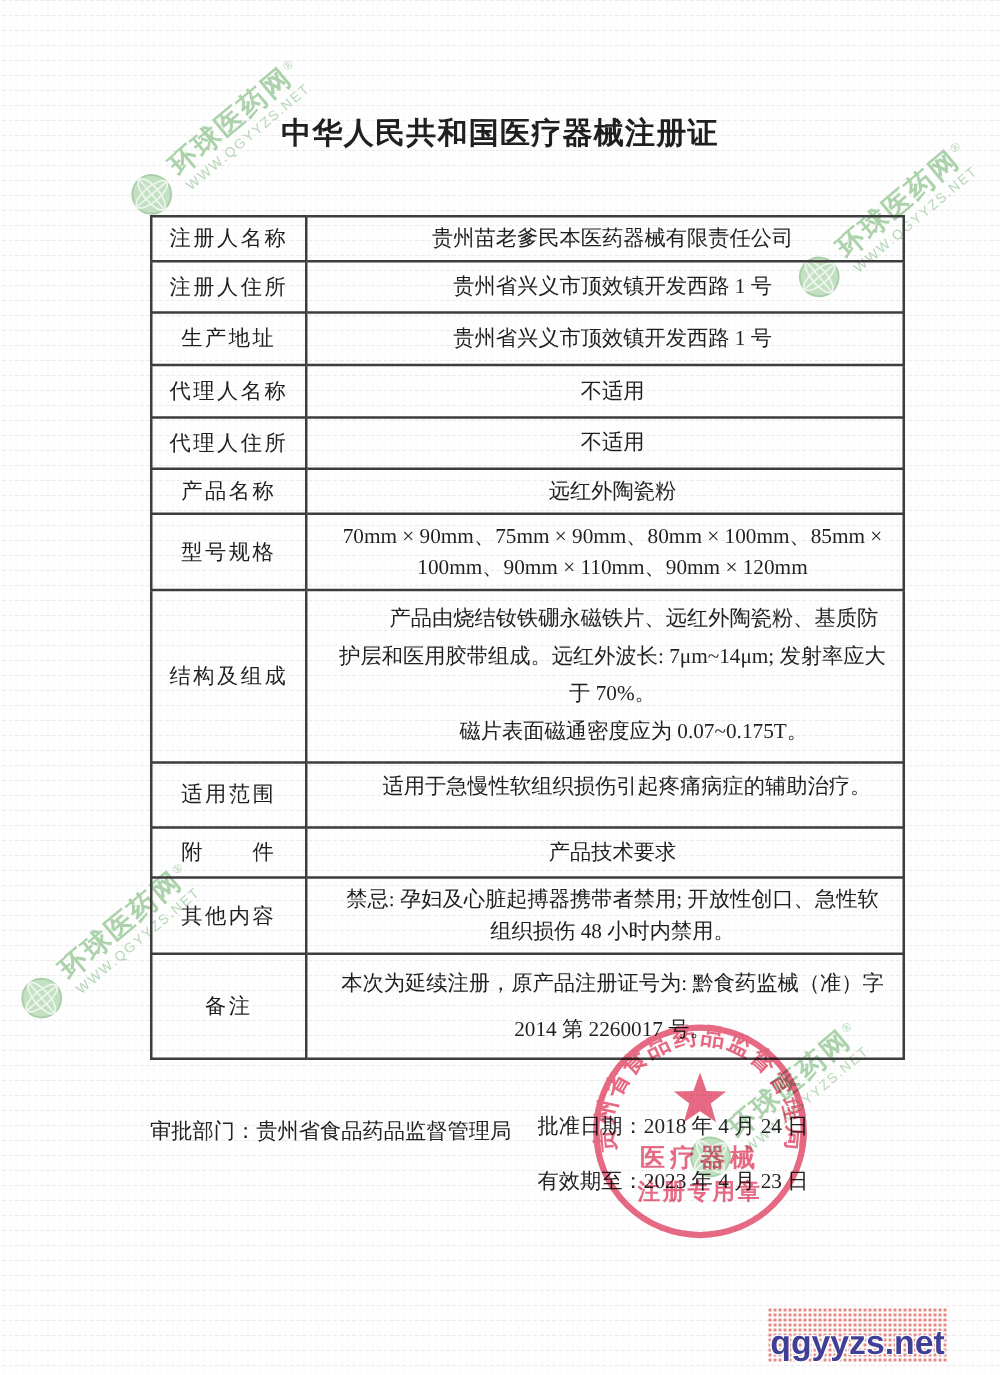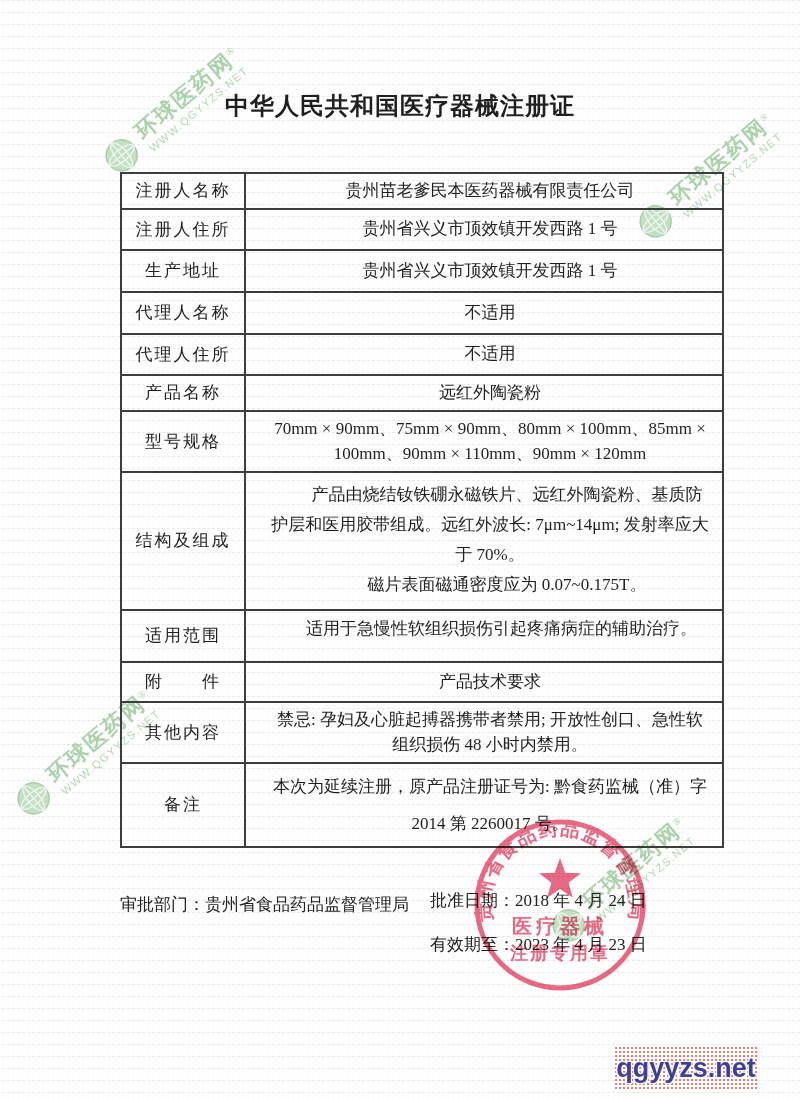--- a/index.html
+++ b/index.html
@@ -83,21 +83,21 @@
 
   
   .seal {
     position: absolute; left: 473px; top: 818px; width: 180px; height: 180px;
     z-index: 3; mix-blend-mode: multiply; opacity: 0.85; pointer-events: none;
   }
 
   
   .corner-logo {
     position: absolute; left: 614px; top: 1046px; width: 144px; height: 44px;
-    z-index: 3; display: flex; align-items: center; justify-content: center;
+    z-index: 3; display: flex; align-items: flex-end; justify-content: center;
     background-image: radial-gradient(rgba(215,60,50,0.65) 1px, rgba(215,60,50,0) 1.5px);
     background-size: 4px 4px;
   }
   .corner-logo .logo-text {
     font-family: "Liberation Sans", sans-serif;
     font-size: 27px; font-weight: bold; color: #3f3f96; letter-spacing: 0px;
     text-shadow: -1px -1px 0 #fff, 1px -1px 0 #fff, -1px 1px 0 #fff, 1px 1px 0 #fff, 0 0 2px #fff;
   }
 </style>
 </head>

